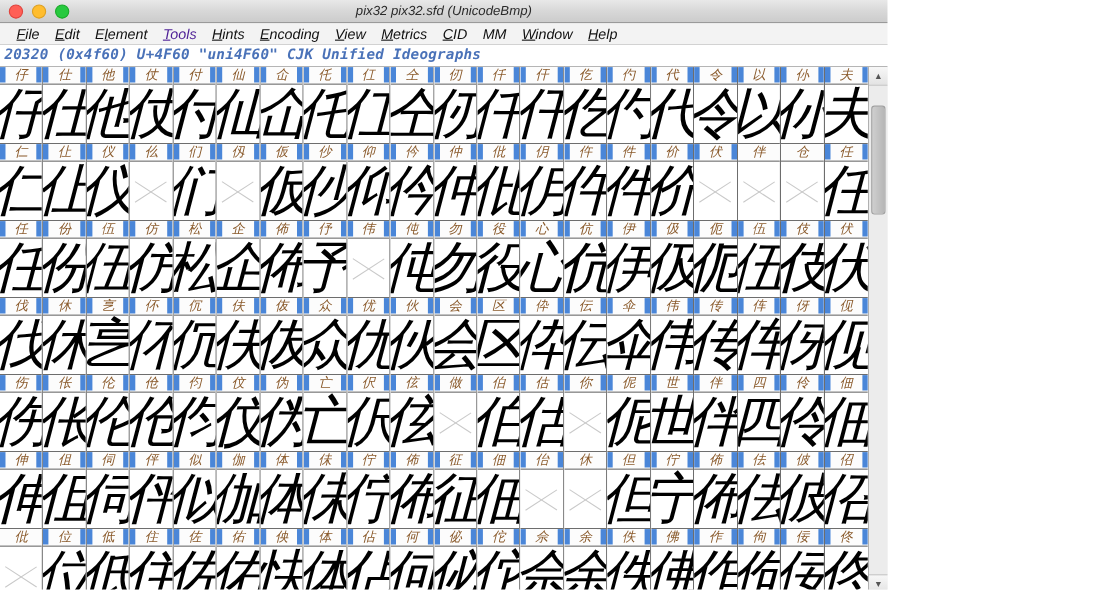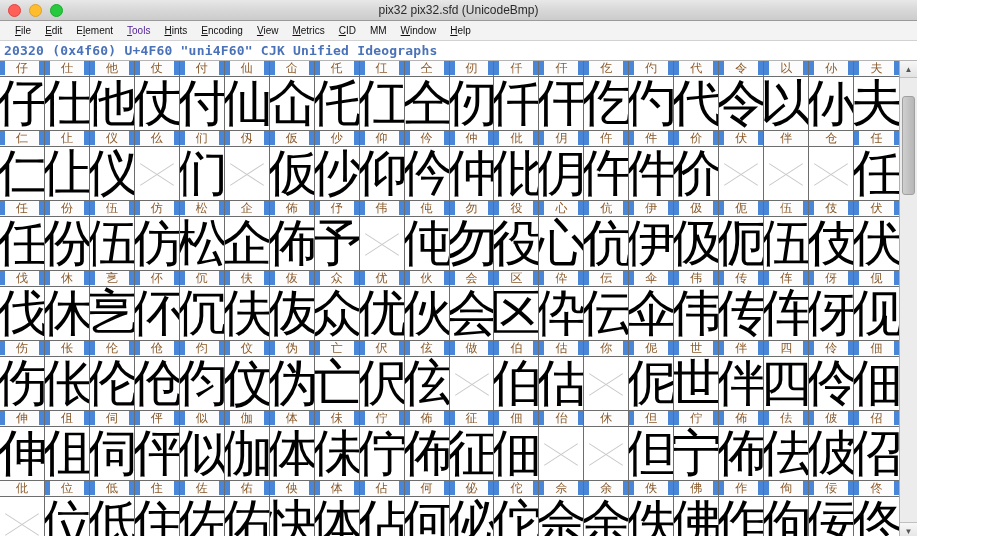--- a/index.html
+++ b/index.html
@@ -2,21 +2,21 @@
 <html><head>
 <meta charset="utf-8">
 <style>
   html,body{margin:0;padding:0;}
   body{
     width:997px;height:536px;overflow:hidden;
     font-family:"Liberation Sans", sans-serif;
     background:#ffffff;
     -webkit-font-smoothing:antialiased;
   }
-  #app{position:relative;width:917px;height:536px;overflow:hidden;}
+  #app{position:relative;width:807px;height:536px;overflow:hidden;font-style:italic;}
 
   
   .titlebar{
     position:relative;height:20px;
     background:linear-gradient(to bottom,#e8e8e8 0%,#d8d8d8 50%,#ccc 100%);
     border-bottom:1px solid #9a9a9a;
     display:flex;align-items:center;
   }
   .lights{display:flex;gap:8px;margin-left:8px;}
   .light{width:11px;height:11px;border-radius:50%;}
@@ -28,21 +28,21 @@
     font-size:12px;color:#2a2a2a;line-height:20px;
     pointer-events:none;
   }
 
   
   .menubar{
     height:19px;background:#f3f3f3;border-bottom:1px solid #d2d2d2;
     display:flex;align-items:center;padding-left:8px;
   }
   .menuitem{
-    font-size:10px;color:#101010;padding:0 7px;line-height:19px;
+    font-size:13px;color:#101010;padding:0 7px;line-height:19px;
     white-space:nowrap;cursor:default;
   }
   .menuitem.disabled{color:#4c1d95;}
   .menuitem u{text-decoration:underline;}
 
   
   .statusline{
     height:19px;background:#ffffff;border-bottom:1px solid #b5b5b5;
     font-family:"DejaVu Sans Mono","Liberation Mono",monospace;
     font-size:13px;color:#4a72b8;font-weight:bold;

